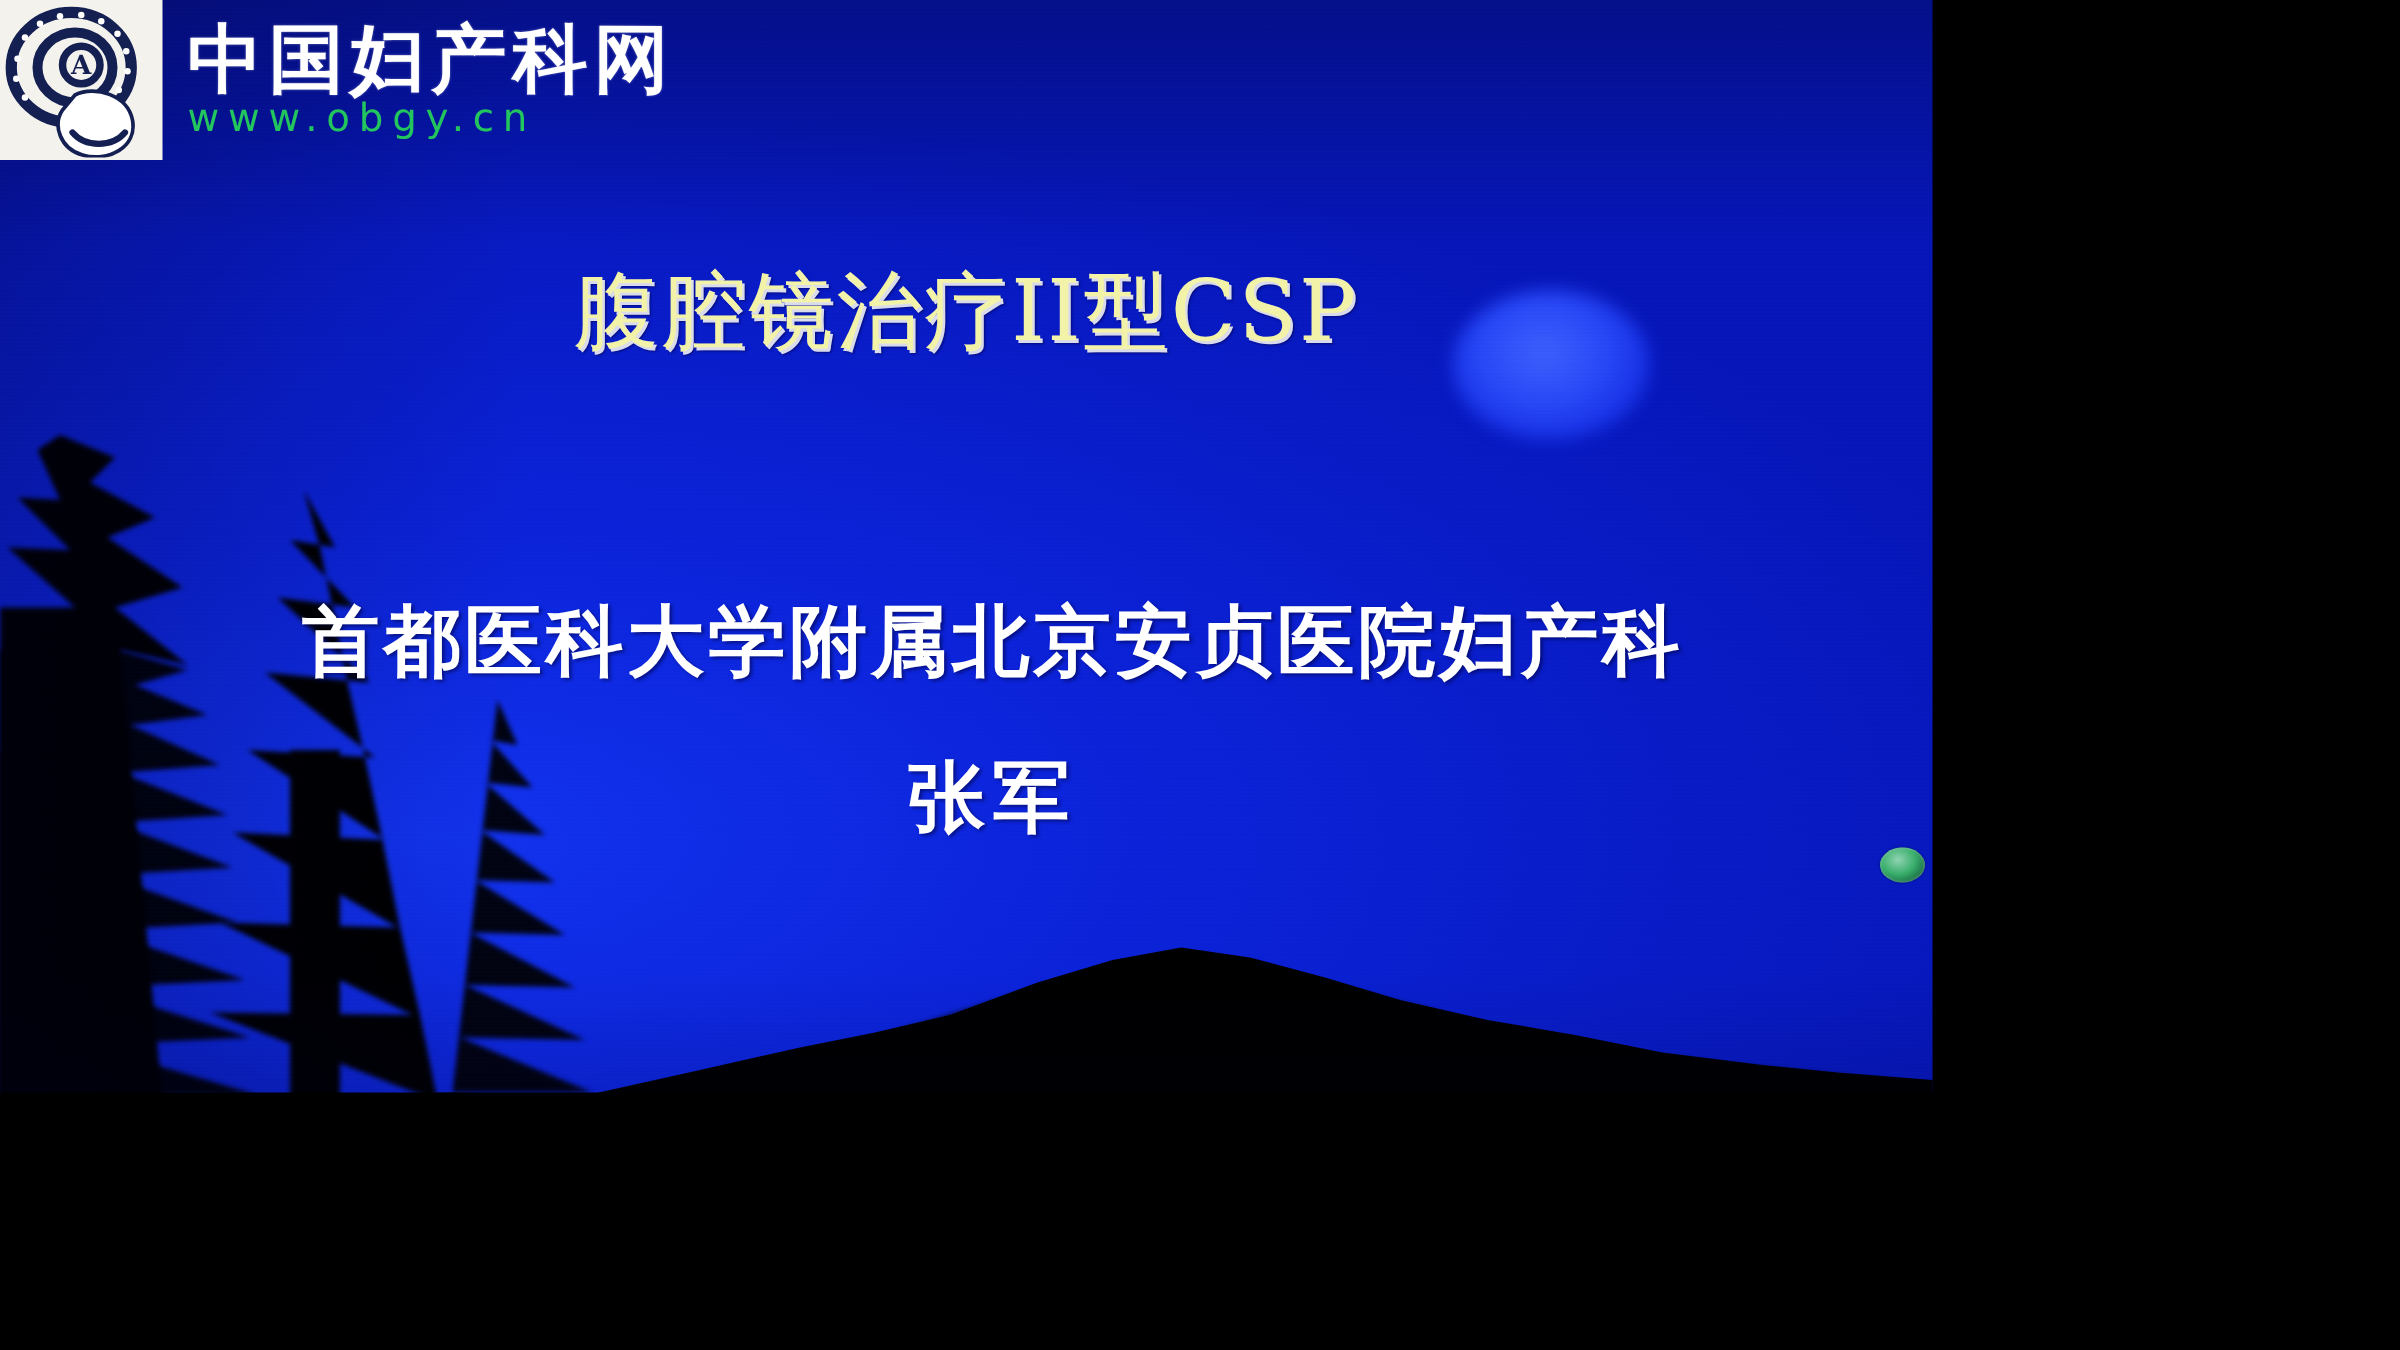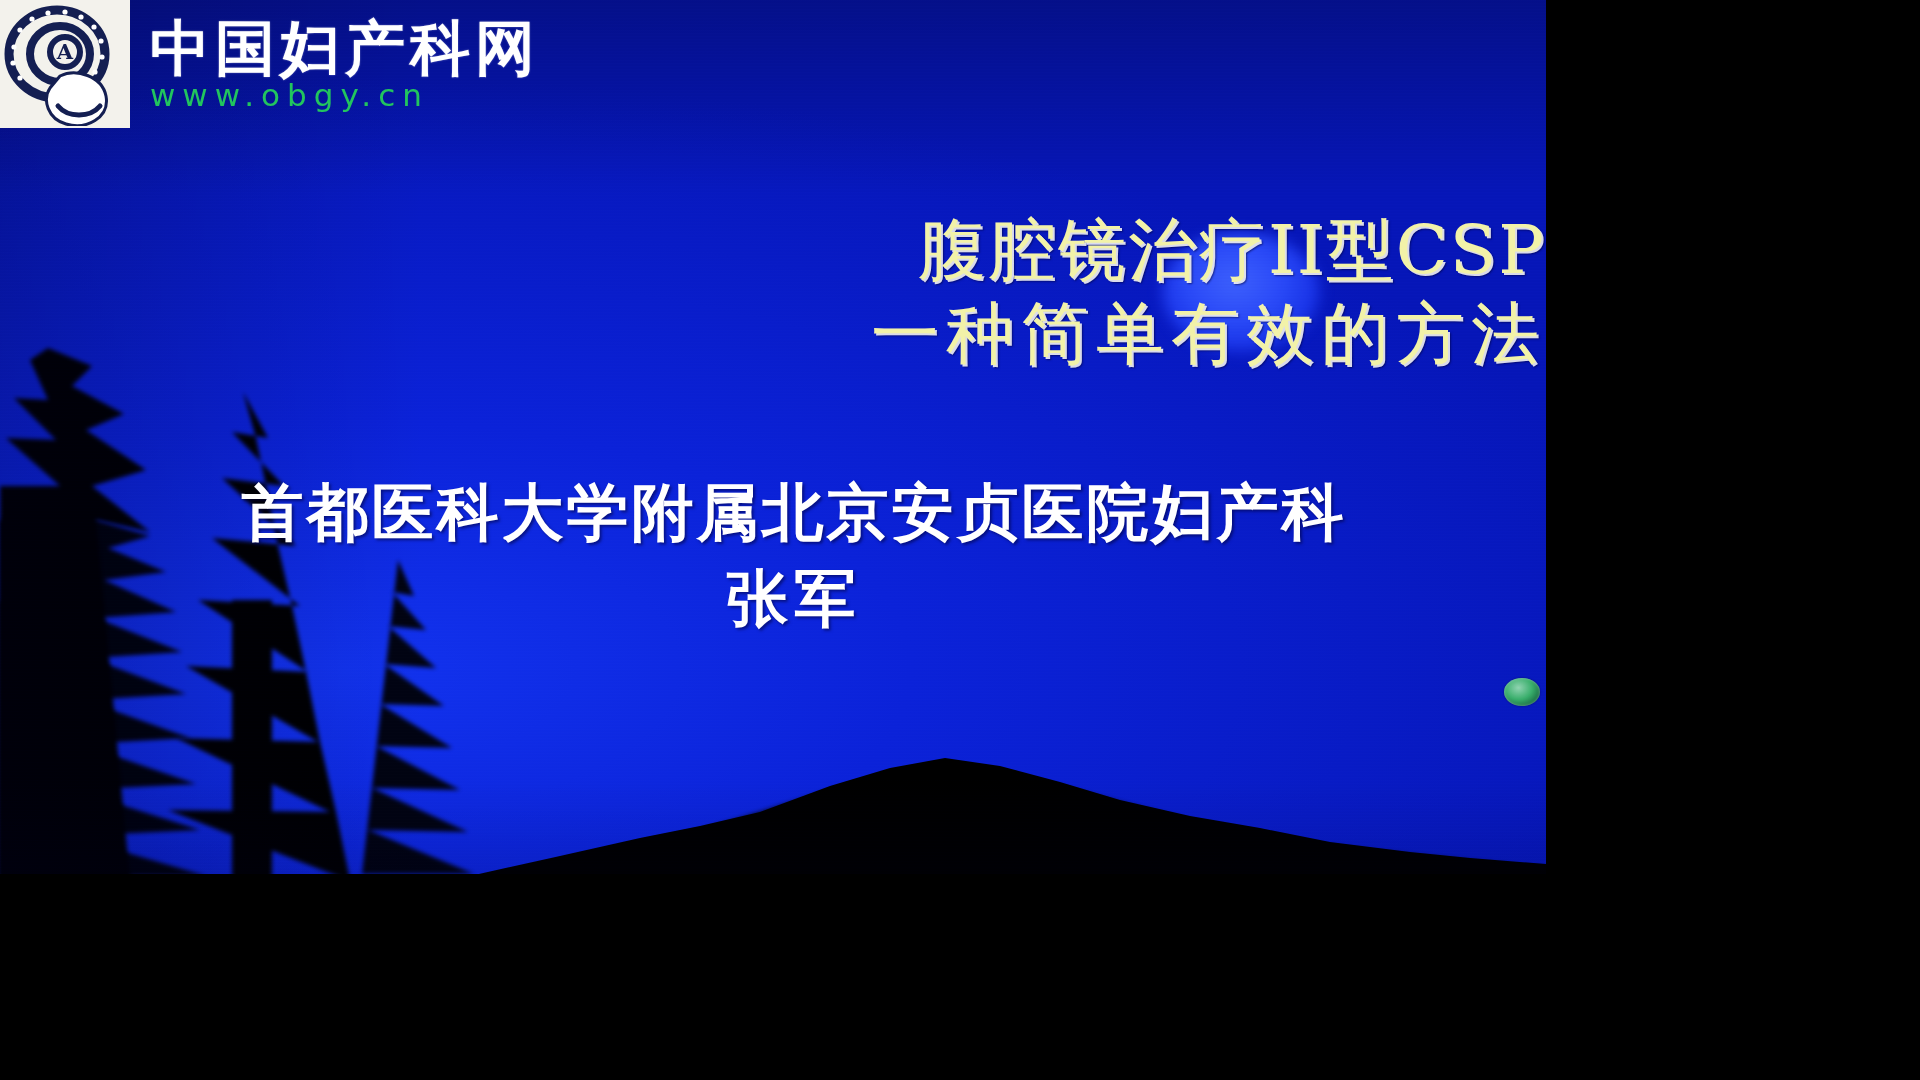--- a/index.html
+++ b/index.html
@@ -71,21 +71,21 @@
     color:#22c55e;
     font-family:"DejaVu Sans","Liberation Sans",sans-serif;
     letter-spacing:7px;
     font-size:31px;line-height:34px;
     font-weight:400;
   }
 
   
   .title-block{
     position:absolute;left:0;top:208px;width:1546px;
-    text-align:right;
+    text-align:center;
   }
   .title-line{
     color:#f2f2a8;
     font-family:"DejaVu Serif","Liberation Serif",serif;
     font-size:68px;
     line-height:84px;
     letter-spacing:2px;
     text-shadow:
       2px 2px 0 rgba(255,255,255,.85),
       3px 3px 2px rgba(0,0,60,.55);
@@ -101,21 +101,21 @@
   .body-line{
     color:#ffffff;
     font-family:"DejaVu Sans","Liberation Sans",sans-serif;
     font-weight:700;
     font-size:62px;
     line-height:86px;
     letter-spacing:3px;
     text-shadow:2px 2px 3px rgba(0,0,60,.55);
     white-space:nowrap;
   }
-  .body-line.presenter{ letter-spacing:6px; }
+  .body-line.presenter{ letter-spacing:6px;margin-top:39px; }
 
   
   .corner-badge{
     position:absolute;left:1504px;top:678px;width:36px;height:28px;
     border-radius:50%;
     background:radial-gradient(ellipse at 40% 35%, #9fe8b0 0%, #3fbf63 45%, #1c7a38 75%, #0d4a22 100%);
     box-shadow:0 0 3px rgba(255,255,255,.45) inset, 0 0 2px rgba(0,0,0,.5);
     opacity:.9;
   }
 
@@ -218,21 +218,20 @@
                  C46 117 40 98 48 86 Z" fill="#ffffff" stroke="#141f52" stroke-width="3"></path>
         <path d="M56 104 C66 116 88 116 98 104" fill="none" stroke="#141f52" stroke-width="5" stroke-linecap="round"></path>
       </svg>
     </div>
     <div class="wm-text">中国妇产科网</div>
     <div class="wm-url">www.obgy.cn</div>
   </div>
 
   <div class="title-block">
     <div class="title-line l1">腹腔镜治疗II型CSP</div>
-    <div class="title-line l2">一种简单有效的方法</div>
   </div>
 
   <div class="body-block">
     <div class="body-line affiliation">首都医科大学附属北京安贞医院妇产科</div>
     <div class="body-line presenter">张军</div>
   </div>
 
   <div class="corner-badge"></div>
 
   <div class="filler-right"></div>

